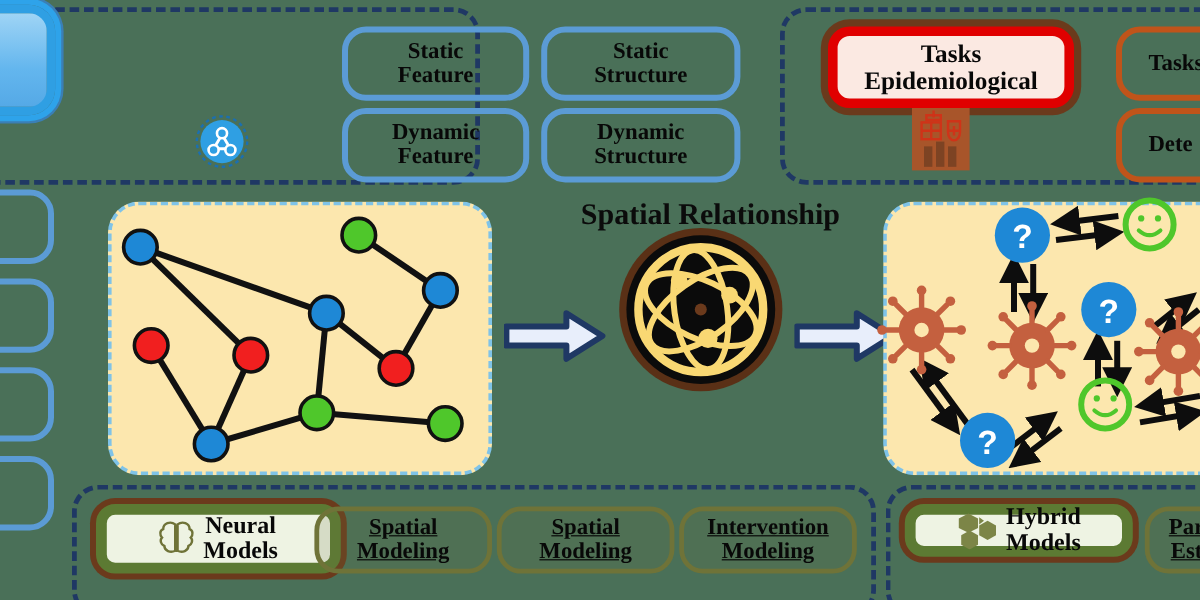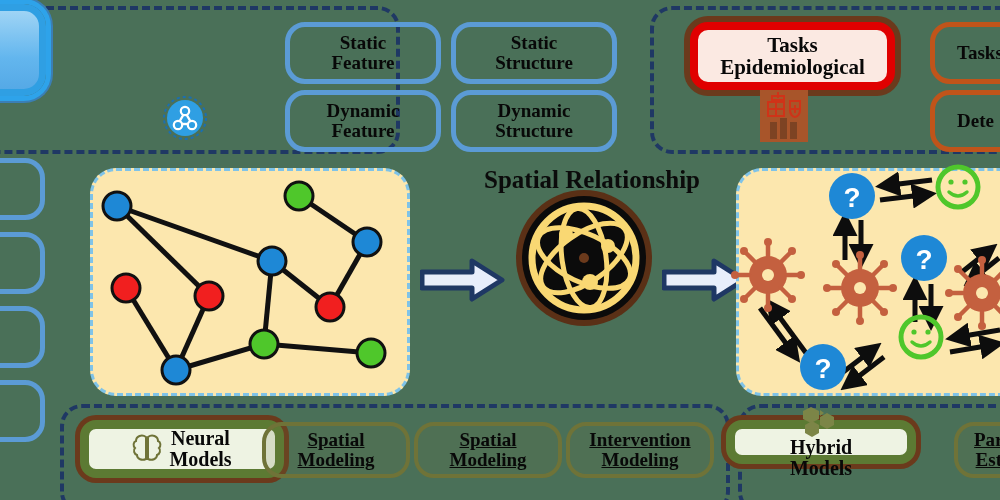--- a/index.html
+++ b/index.html
@@ -402,21 +402,21 @@
       <span class="lbl">Modeling</span>
     </span>
   </div>
   <div class="pill pill-olive-outline" style="left:566px; top:422px; width:148px; height:56px;">
     <span class="two-line">
       <span class="lbl">Intervention</span>
       <span class="lbl">Modeling</span>
     </span>
   </div>
 
-  <div class="pill pill-olive-main" style="left:726px; top:420px; width:190px; height:44px;flex-direction:column;">
+  <div class="pill pill-olive-main" style="left:754px; top:420px; width:190px; height:44px;">
     <span class="inline-icon">
       <svg width="34" height="32" viewBox="0 0 34 32">
         <polygon points="10,2 18,6 18,14 10,18 2,14 2,6" fill="#7c8547"></polygon>
         <polygon points="26,8 33,12 33,20 26,24 19,20 19,12" fill="#7c8547"></polygon>
         <polygon points="11,16 18,20 18,28 11,32 4,28 4,20" fill="#7c8547"></polygon>
         <path d="M19 5 l4 3 l-4 3" fill="#7c8547"></path>
         <path d="M16 21 l-4 3 l4 3" fill="#7c8547"></path>
       </svg>
     </span>
     <span class="two-line">

